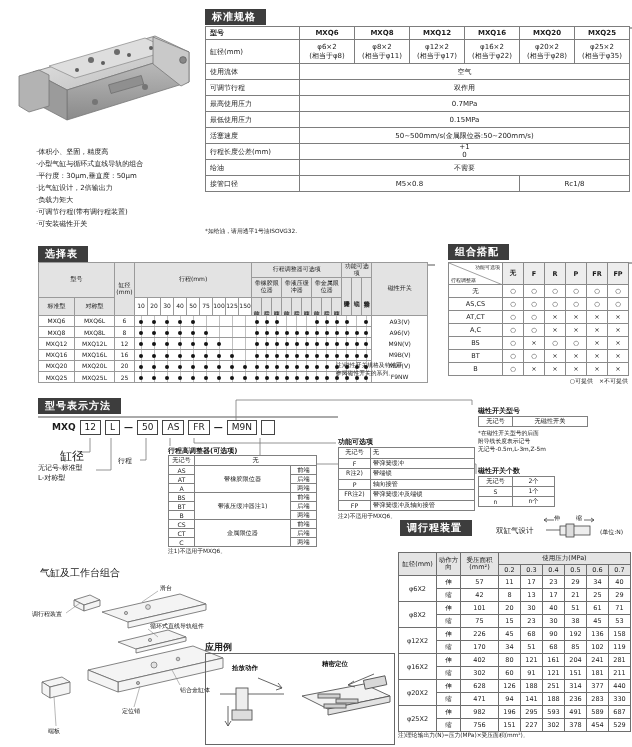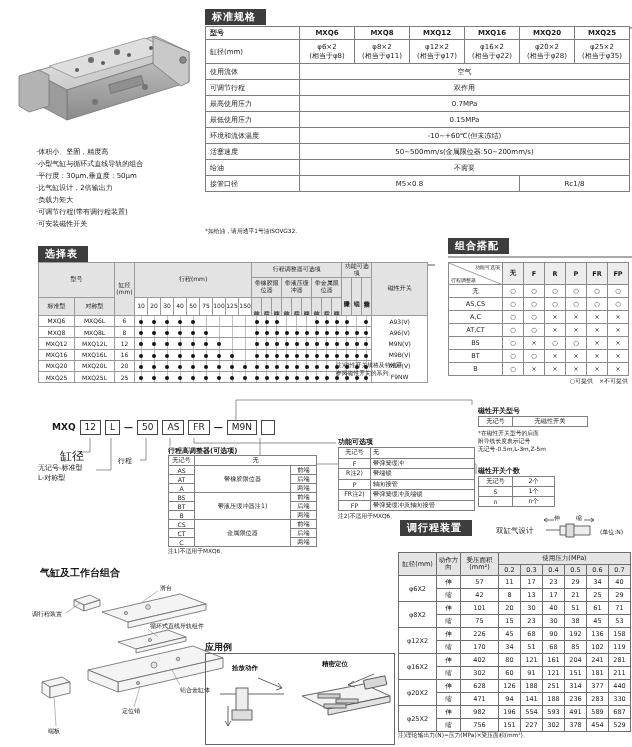--- a/index.html
+++ b/index.html
@@ -142,26 +142,27 @@
         </tr>
         <tr style="height:16px">
           <td class="lbl">最高使用压力</td>
           <td colspan="6" class="">0.7MPa</td>
         </tr>
         <tr style="height:16px">
           <td class="lbl">最低使用压力</td>
           <td colspan="6" class="">0.15MPa</td>
         </tr>
         <tr style="height:16px">
-          <td class="lbl">环境和流体温度</td>
-          <td colspan="6" class="">-10~+60℃(但未冻结)</td>
-        </tr>
-        <tr style="height:16px">
           <td class="lbl">活塞速度</td>
           <td colspan="6" class="">50~500mm/s(金属限位器:50~200mm/s)</td>
+        </tr>
+        <tr style="height:16px">
+          <td class="lbl">行程长度公差(mm)</td>
+          <td colspan="6" class="pre sm">+1
+0</td>
         </tr>
         <tr style="height:16px">
           <td class="lbl">给油</td>
           <td colspan="6" class="">不需要</td>
         </tr>
         <tr style="height:16px">
           <td class="lbl">接管口径</td>
           <td colspan="4">M5×0.8</td>
           <td colspan="2">Rc1/8</td>
         </tr>
@@ -401,21 +402,21 @@
           <td class="dotcell"><span class="dot"></span></td>
           <td class="dotcell"><span class="dot"></span></td>
           <td class="dotcell"><span class="dot"></span></td>
           <td class="dotcell"><span class="dot"></span></td>
         </tr>
       </tbody>
     </table>
   <div class="abs note" style="left:336px;top:362px;width:122px">注)磁性开关规格及特性可
 参阅磁性开关的系列。</div>
 
-  <div class="abs rule" style="left:448px;top:234px;width:184px">
+  <div class="abs rule" style="left:448px;top:240px;width:184px">
     <span class="bar">组合搭配</span>
   </div>
   <table class="combo abs" id="combo-table" style="left:448px;top:262px;width:180px">
       <colgroup>
         <col style="width:54px">
         <col style="width:21px">
         <col style="width:21px">
         <col style="width:21px">
         <col style="width:21px">
         <col style="width:21px">
@@ -449,30 +450,30 @@
         <tr style="height:13px">
           <td>AS,CS</td>
           <td>○</td>
           <td>○</td>
           <td>○</td>
           <td>○</td>
           <td>○</td>
           <td>○</td>
         </tr>
         <tr style="height:13px">
+          <td>AT,CT</td>
+          <td>○</td>
+          <td>○</td>
+          <td>×</td>
+          <td>×</td>
+          <td>×</td>
+          <td>×</td>
+        </tr>
+        <tr style="height:13px">
           <td>A,C</td>
-          <td>○</td>
-          <td>○</td>
-          <td>×</td>
-          <td>×</td>
-          <td>×</td>
-          <td>×</td>
-        </tr>
-        <tr style="height:13px">
-          <td>AT,CT</td>
           <td>○</td>
           <td>○</td>
           <td>×</td>
           <td>×</td>
           <td>×</td>
           <td>×</td>
         </tr>
         <tr style="height:13px">
           <td>BS</td>
           <td>○</td>
@@ -497,20 +498,23 @@
           <td>×</td>
           <td>×</td>
           <td>×</td>
           <td>×</td>
           <td>×</td>
         </tr>
       </tbody>
     </table>
   <div class="abs" style="left:448px;top:377px;width:180px;text-align:right;font-size:6px">○可提供　×不可提供</div>
 
+  <div class="abs rule" style="left:38px;top:394px;width:300px">
+    <span class="bar">型号表示方法</span>
+  </div>
   <div class="abs coderow" id="code-row" style="left:52px;top:420px">
       <span class="csep">MXQ</span>
       <span class="cbox">12</span>
       <span class="cbox">L</span>
       <span class="csep">—</span>
       <span class="cbox">50</span>
       <span class="cbox">AS</span>
       <span class="cbox">FR</span>
       <span class="csep">—</span>
       <span class="cbox">M9N</span>
@@ -652,21 +656,21 @@
           <td>S</td>
           <td>1个</td>
         </tr>
         <tr style="height:10px">
           <td>n</td>
           <td>n个</td>
         </tr>
       </tbody>
     </table>
 
-  <div class="abs" style="left:40px;top:566px;font-size:10px;font-weight:bold">气缸及工作台组合</div>
+  <div class="abs" style="left:40px;top:566px;font-size:10px;font-weight:normal">气缸及工作台组合</div>
   <svg class="abs" style="left:30px;top:580px" width="210" height="165" viewBox="0 0 210 165">
     <g fill="#f4f4f4" stroke="#666" stroke-width="0.8">
       <polygon points="44,20 60,15 70,20 54,25"></polygon>
       <polygon points="44,20 54,25 54,31 44,26"></polygon>
       <polygon points="54,25 70,20 70,26 54,31"></polygon>
       <polygon points="72,32 150,14 176,24 98,42"></polygon>
       <polygon points="98,42 176,24 176,30 98,48"></polygon>
       <polygon points="88,62 138,50 156,57 106,69"></polygon>
       <polygon points="106,69 156,57 156,61 106,73"></polygon>
       <polygon points="58,90 163,66 193,78 88,102"></polygon>
@@ -876,21 +880,21 @@
           <td>188</td>
           <td>236</td>
           <td>283</td>
           <td>330</td>
         </tr>
         <tr style="height:13px">
           <td rowspan="2">φ25X2</td>
           <td>伸</td>
           <td>982</td>
           <td>196</td>
-          <td>554</td>
+          <td>295</td>
           <td>593</td>
           <td>491</td>
           <td>589</td>
           <td>687</td>
         </tr>
         <tr style="height:13px">
           <td>缩</td>
           <td>756</td>
           <td>151</td>
           <td>227</td>

